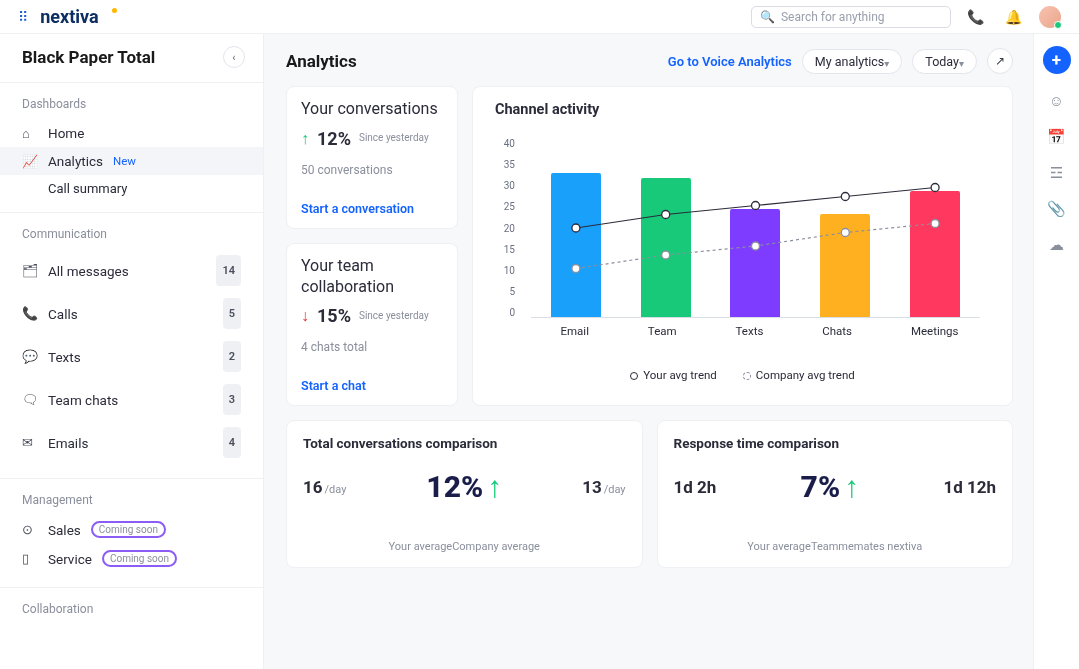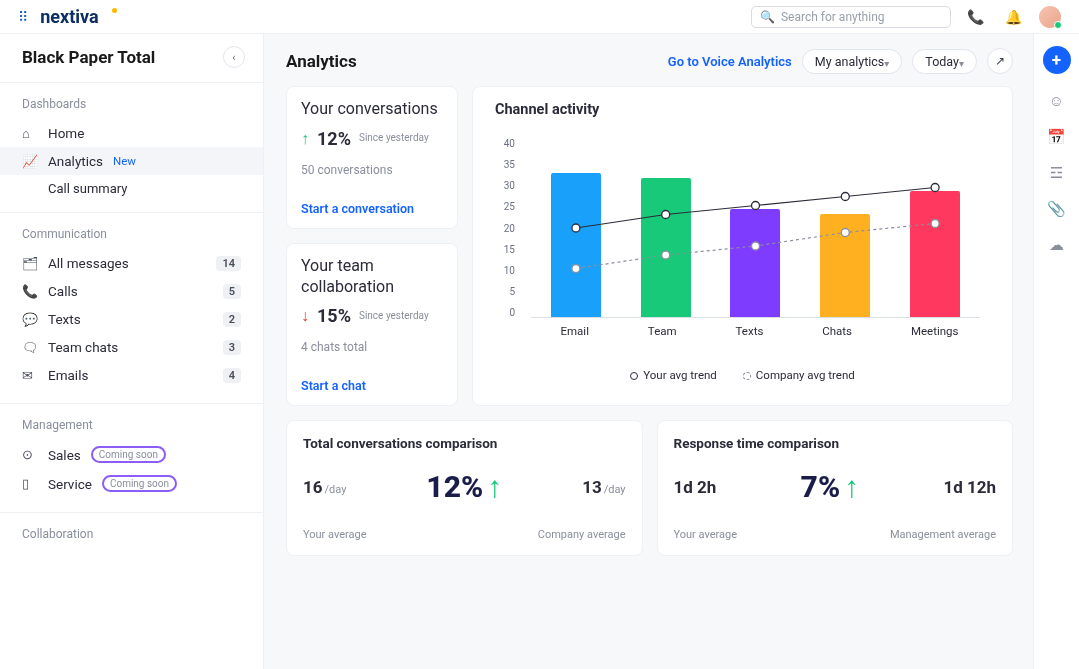--- a/index.html
+++ b/index.html
@@ -20,21 +20,21 @@
 .collapse-btn{width:22px;height:22px;border:1px solid #e2e5ec;border-radius:50%;display:flex;align-items:center;justify-content:center;font-size:11px;color:#666}
 .sep{height:1px;background:#eef0f4;margin:0}
 .section-label{font-size:12px;color:#8a8f9c;padding:14px 22px 8px}
 .nav-item{display:flex;align-items:center;gap:10px;padding:6px 22px;font-size:13.5px;color:#2b2b3a;cursor:pointer}
 .nav-item.active{background:#f4f5f8}
 .nav-icon{width:16px;font-size:13px;color:#4a4f5c}
 .new-tag{color:#1463ff;font-size:11.5px;font-weight:400}
 .nav-sub{padding-left:48px;font-size:13px;color:#2b2b3a;padding-top:6px;padding-bottom:6px}
 .nav-row{display:flex;align-items:center;justify-content:space-between;padding:6px 22px;font-size:13.5px;color:#2b2b3a;cursor:pointer}
 .nav-row .l{display:flex;align-items:center;gap:10px}
-.badge{background:#eef0f4;border-radius:4px;font-size:11px;color:#4a4f5c;padding:1px 6px;font-weight:600}
+.badge{background:#eef0f4;border-radius:4px;font-size:11px;color:#4a4f5c;padding:9px 6px;font-weight:600}
 .soon{border:2px solid #8b5cf6;border-radius:10px;font-size:10px;color:#8a8f9c;padding:1px 6px}
 .main{flex:1;background:#f7f8fa;padding:14px 20px 0 22px;overflow:hidden;position:relative}
 .page-head{display:flex;align-items:center;gap:10px;margin-bottom:12px}
 .page-title{font-weight:700;font-size:17px;color:#1a1a1a}
 .hdlink{color:#1463ff;font-weight:600;font-size:13px}
 .pill{border:1px solid #e2e5ec;background:#fff;border-radius:14px;padding:4px 12px;font-size:12.5px;color:#2b2b3a;display:flex;align-items:flex-end;gap:0}
 .pill .cv{color:#8a8f9c;font-size:10px}
 .share-btn{width:26px;height:26px;border:1px solid #e2e5ec;background:#fff;border-radius:50%;display:flex;align-items:center;justify-content:center;font-size:12px;color:#3a3f4c}
 .grid{display:grid;grid-template-columns:172px 1fr;gap:14px}
 .card{background:#fff;border:1px solid #eef0f4;border-radius:8px;padding:14px 16px}
@@ -58,21 +58,21 @@
 .legend{display:flex;gap:26px;justify-content:center;margin-top:30px;font-size:11.5px;color:#2b2b3a}
 .leg-dot{display:inline-block;width:8px;height:8px;border:1.5px solid #2b2b3a;border-radius:50%;background:#fff;margin-right:5px;vertical-align:middle}
 .leg-dash{border-style:dashed;border-color:#8a8f9c}
 svg.lines{position:absolute;left:10px;right:10px;top:0;height:180px;width:calc(100% - 20px)}
 .comp-row{display:grid;grid-template-columns:1fr 1fr;gap:14px;margin-top:14px}
 .comp-title{font-size:13.5px;font-weight:700;margin-bottom:18px}
 .comp-body{display:flex;align-items:center;justify-content:space-between;gap:24px}
 .comp-big{font-size:30px;font-weight:800;color:#1a1d4a;display:flex;align-items:center;gap:4px}
 .comp-num{font-size:17px;font-weight:700}
 .per{font-size:11px;color:#8a8f9c;font-weight:400;margin-left:2px}
-.comp-foot{display:flex;justify-content:space-between;font-size:11px;color:#8a8f9c;margin-top:24px}
+.comp-foot{display:flex;justify-content:center;font-size:11px;color:#8a8f9c;margin-top:36px}
 .rightbar{width:46px;border-left:1px solid #eef0f4;display:flex;flex-direction:column;align-items:center;gap:18px;padding-top:12px}
 .fab{width:28px;height:28px;background:#1463ff;color:#fff;border-radius:50%;display:flex;align-items:center;justify-content:center;font-size:17px;font-weight:700}
 .rb-icon{color:#8a8f9c;font-size:15px}
 </style>
 </head>
 <body>
 
 <div class="topbar">
   <span class="apps-grid">⠿</span>
   <div class="logo">
@@ -277,21 +277,21 @@
         <div class="comp-body">
           <div class="comp-num">1d 2h</div>
           <div class="comp-big">
               <span>7%</span>
               <span class="up">↑</span>
             </div>
           <div class="comp-num">1d 12h</div>
         </div>
         <div class="comp-foot">
             <span>Your average</span>
-            <span>Management average</span>
+            <span>Teammemates nextiva</span>
           </div>
       </div>
     </div>
   </main>
 
   <aside class="rightbar">
     <div class="fab">+</div>
     <div class="rb-icon">☺</div>
     <div class="rb-icon">📅</div>
     <div class="rb-icon">☲</div>

